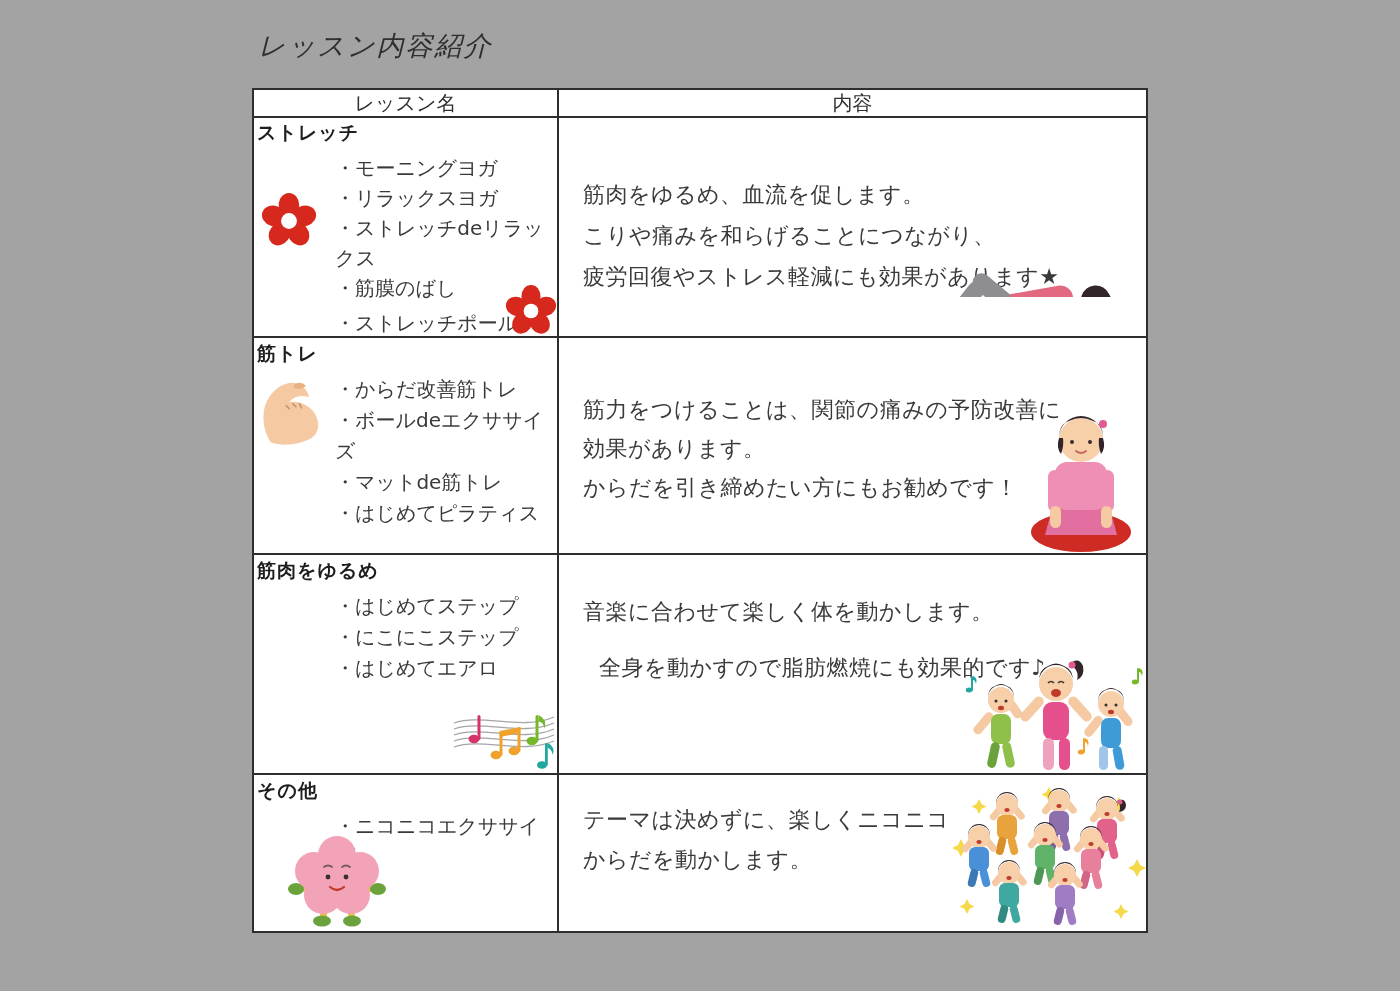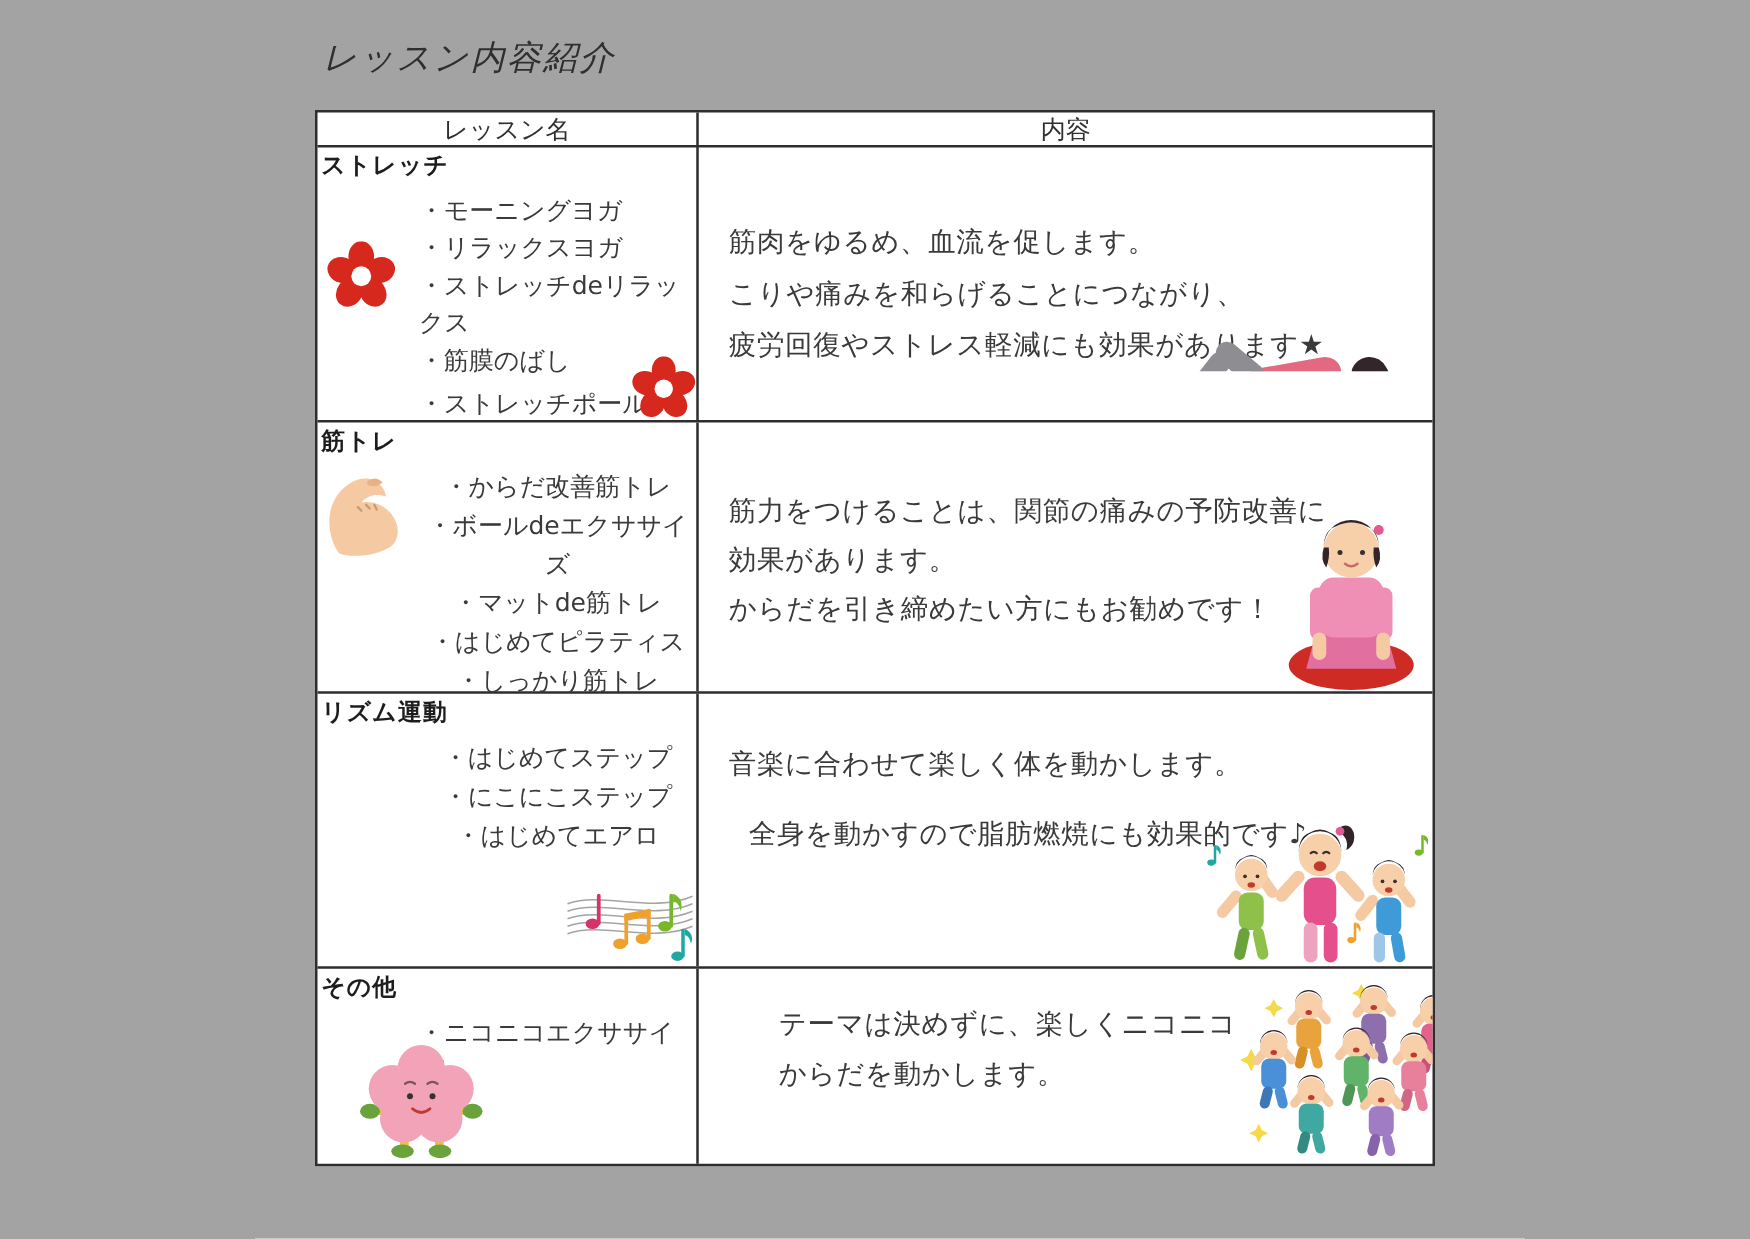--- a/index.html
+++ b/index.html
@@ -14,28 +14,28 @@
   .trow{display:flex;border-bottom:2px solid #2e2e2e;box-sizing:border-box;position:relative;}
   .trow:last-child{border-bottom:none;}
   .thead{height:28px;}
   .th{display:flex;align-items:center;justify-content:center;font-size:20px;color:#2f2f2f;}
   .col-l{width:305px;border-right:2px solid #2e2e2e;box-sizing:border-box;}
   .col-r{flex:1;}
 
   .row-stretch{height:220px;align-items:center;}
   .row-kintore{height:217px;}
   .row-rhythm{height:220px;}
-  .row-other{height:156px;gap:40px;}
+  .row-other{height:156px;}
 
   .cell-left{position:relative;padding:3px 0 0 3px;overflow:visible;}
   .cell-right{position:relative;overflow:hidden;}
 
   .category{font-size:19px;font-weight:bold;color:#1d1d1d;letter-spacing:1px;line-height:25px;}
   .lessons{list-style:none;margin:8px 0 0 0;padding:0 0 0 78px;font-size:20px;line-height:30px;color:#3a3a3a;}
-  .row-kintore .lessons,.row-rhythm .lessons{line-height:31px;text-align:center;}
+  .row-kintore .lessons,.row-rhythm .lessons{line-height:31px;}
   .reg{font-size:12px;vertical-align:super;}
 
   .content-text{margin:0;padding-left:24px;font-size:22px;line-height:41px;color:#3a3a3a;letter-spacing:0.5px;}
   .row-stretch .content-text{padding-top:17px;}
   .row-kintore .content-text{padding-top:52px;line-height:39px;}
   .row-rhythm .content-text{padding-top:37px;line-height:40px;}
   .row-other .content-text{padding-top:25px;line-height:40px;}
 
   .illus{position:absolute;}
 </style>
@@ -109,21 +109,20 @@
     </div>
 
     <div class="trow row-kintore">
       <div class="cell-left col-l">
         <div class="category">筋トレ</div>
         <ul class="lessons">
           <li>・からだ改善筋トレ</li>
           <li>・ボールdeエクササイズ</li>
           <li>・マットde筋トレ</li>
           <li>・はじめてピラティス</li>
-          <li>・しっかり筋トレ</li>
         </ul>
 
         <svg class="illus" style="left:4px;top:36px;" width="66" height="72" viewBox="0 0 70 75">
           <path fill="#f5c9a2" d="M14,72 C5,60 3,40 10,27 C17,14 30,7 40,9 C48,11 53,17 54,24 C46,21 38,23 33,29 C45,27 58,34 62,45 C66,54 63,63 57,67 C44,75 24,76 14,72 Z"></path>
           <path fill="#eab184" d="M38,11 q7,-5 13,1 q-6,5 -13,2 z"></path>
           <g stroke="#c99b72" stroke-width="2" stroke-linecap="round">
             <line x1="30" y1="33" x2="33" y2="36"></line>
             <line x1="37" y1="31" x2="40" y2="34"></line>
             <line x1="44" y1="31" x2="46" y2="35"></line>
           </g>
@@ -150,21 +149,21 @@
           <circle cx="88" cy="14" r="4" fill="#e25a93"></circle>
           <circle cx="57" cy="32" r="2" fill="#3a2e2e"></circle>
           <circle cx="75" cy="32" r="2" fill="#3a2e2e"></circle>
           <path d="M61,41 q5,4 10,0" stroke="#c96a6a" stroke-width="2" fill="none" stroke-linecap="round"></path>
         </svg>
       </div>
     </div>
 
     <div class="trow row-rhythm">
       <div class="cell-left col-l">
-        <div class="category">リズム運動</div>
+        <div class="category">筋肉をゆるめ</div>
         <ul class="lessons">
           <li>・はじめてステップ</li>
           <li>・にこにこステップ</li>
           <li>・はじめてエアロ</li>
         </ul>
 
         <svg class="illus" style="left:198px;top:146px;z-index:3;" width="104" height="70" viewBox="0 0 104 70">
           <g stroke="#a5a5a5" stroke-width="1.3" fill="none">
             <path d="M2,22 C30,12 70,30 102,16"></path>
             <path d="M2,28 C30,18 70,36 102,22"></path>

